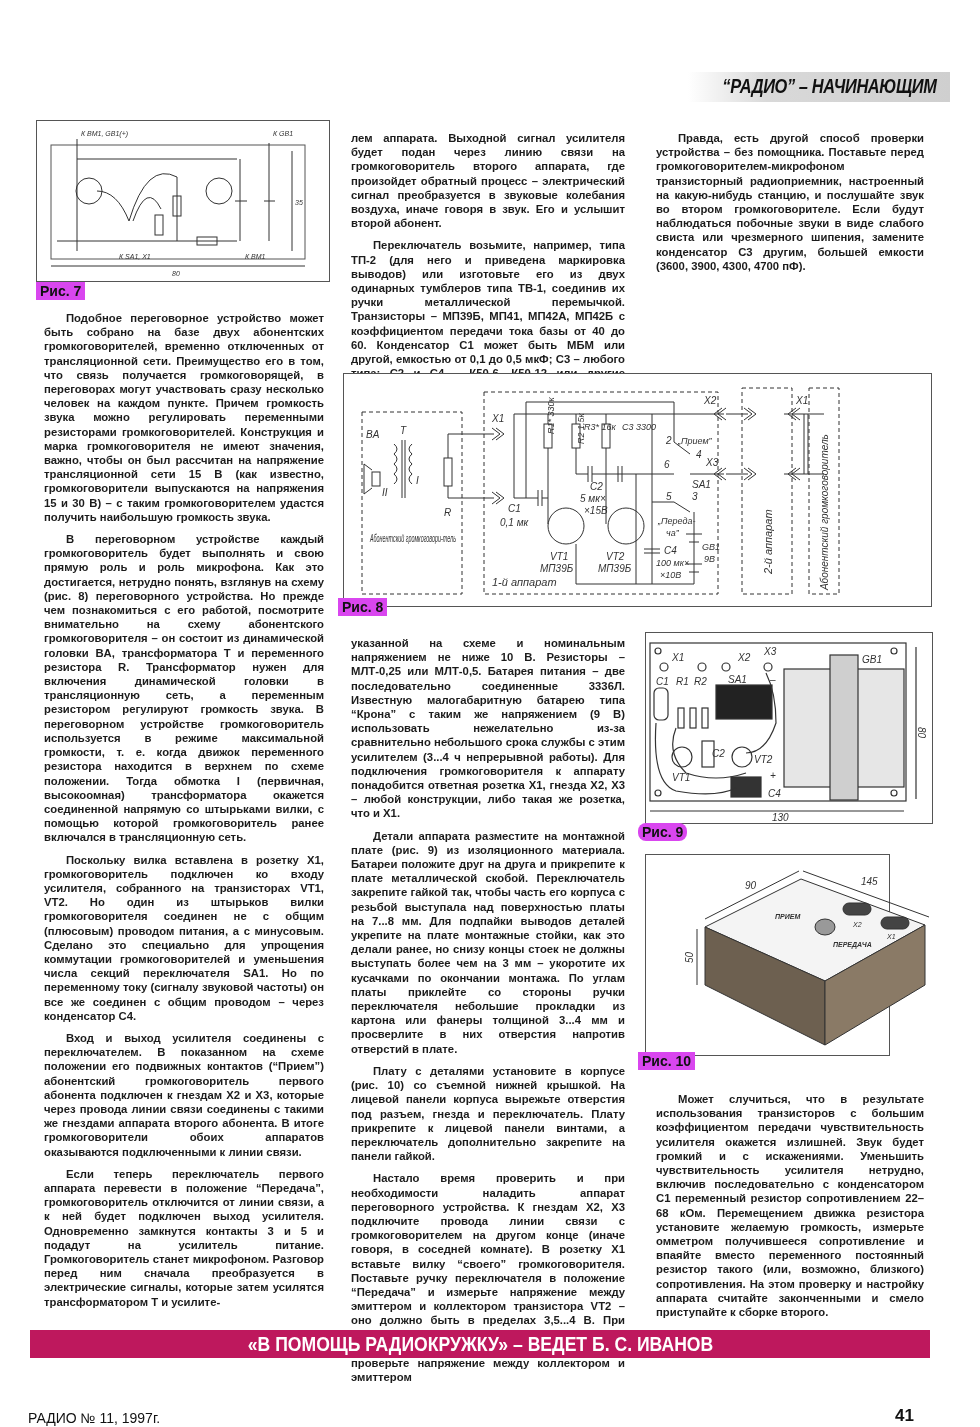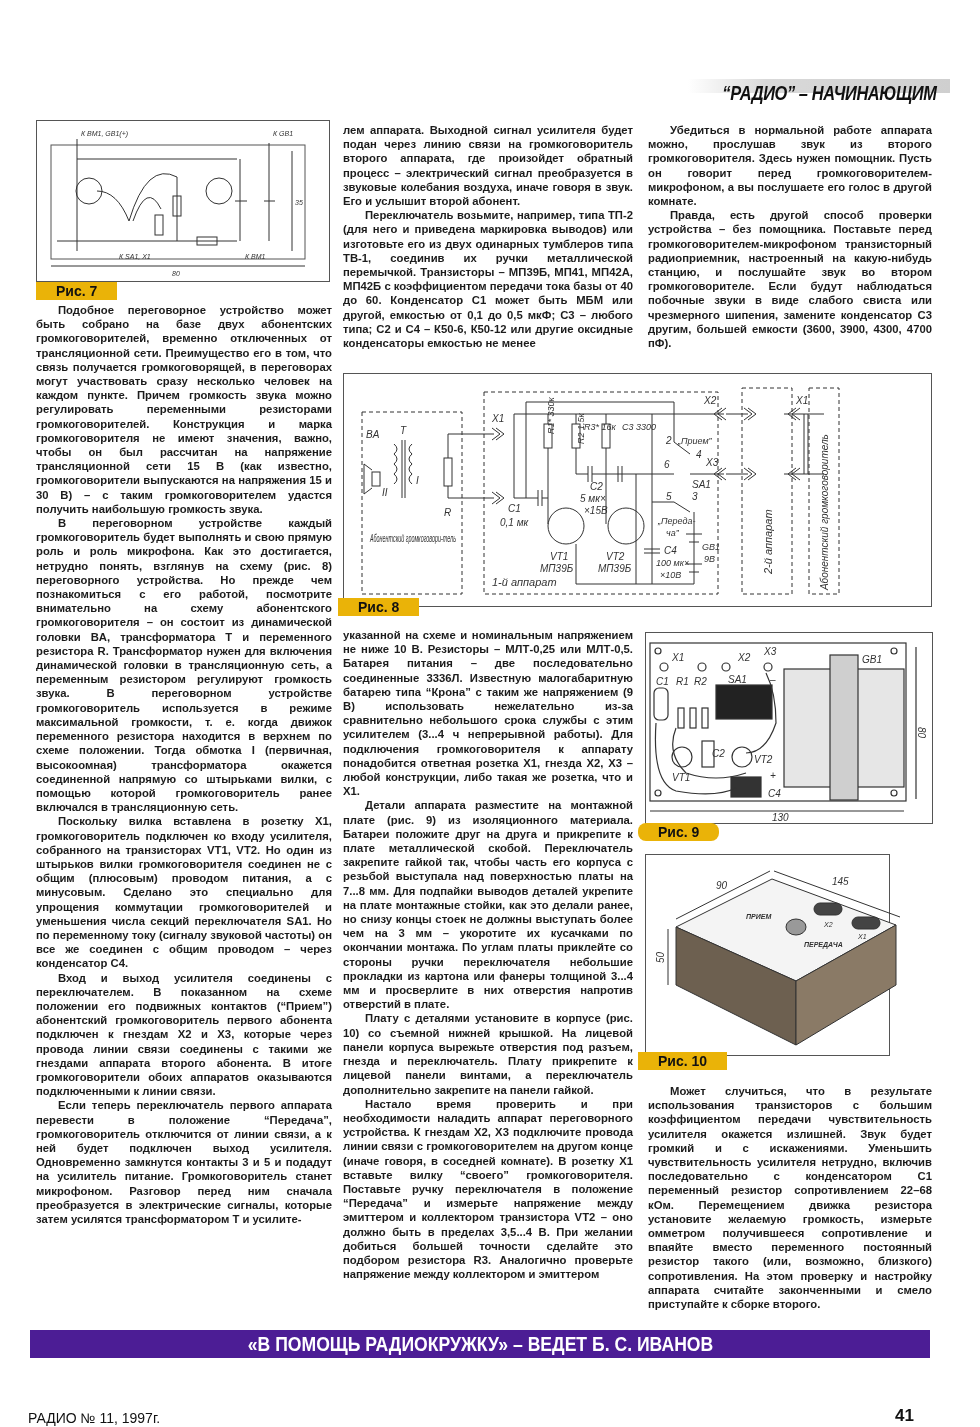--- a/index.html
+++ b/index.html
@@ -1,25 +1,25 @@
 <!DOCTYPE html>
 <html><head>
 <meta charset="utf-8">
 <style>
   html,body{margin:0;padding:0;background:#ffffff;}
   body{width:980px;height:1427px;position:relative;overflow:hidden;font-family:"Liberation Sans",sans-serif;color:#1a1a1a;}
-  .section-head{position:absolute;left:688px;top:72px;width:262px;height:14px;background:linear-gradient(90deg,#ffffff 0%,#d9d9d9 30%,#cfcfcf 100%);margin-top:7px;}
+  .section-head{position:absolute;left:688px;top:72px;width:262px;height:30px;background:linear-gradient(90deg,#ffffff 0%,#d9d9d9 30%,#cfcfcf 100%);}
   .section-head span{position:absolute;right:14px;top:2px;font-family:"Liberation Sans",sans-serif;font-weight:bold;font-style:italic;font-size:21px;letter-spacing:-0.5px;color:#111;transform:scaleX(0.78);transform-origin:right center;white-space:nowrap;}
   .col{position:absolute;font-size:11.3px;line-height:14.2px;text-align:justify;font-weight:bold;color:#1c1c1c;}
-  .col p{margin:0;}
+  .col p{margin:8px;}
   .col p.ind{text-indent:22px;}
   .fig{position:absolute;border:1.5px solid #555;background:#fff;box-sizing:border-box;}
-  .fig-label{position:absolute;background:#eab308;font-weight:bold;font-size:14px;padding:1px 20px;color:#111;}
+  .fig-label{position:absolute;background:#d946ef;font-weight:bold;font-size:14px;padding:1px 4px;color:#111;}
   svg text{font-family:"Liberation Sans",sans-serif;font-style:italic;}
-  .banner{position:absolute;left:30px;top:1330px;width:900px;height:28px;background:#4c1d95;color:#fff;font-weight:bold;font-size:20px;line-height:28px;text-align:center;}
+  .banner{position:absolute;left:30px;top:1330px;width:900px;height:28px;background:#be185d;color:#fff;font-weight:bold;font-size:20px;line-height:28px;text-align:center;}
   .banner span{display:inline-block;transform:scaleX(0.88);}
   .footer-left{position:absolute;left:28px;top:1410px;font-size:14px;color:#111;}
   .footer-right{position:absolute;left:895px;top:1406px;font-size:17px;font-weight:bold;color:#111;}
 </style>
 </head>
 <body>
 
 <div class="section-head">
   <span>“РАДИО” – НАЧИНАЮЩИМ</span>
 </div>
@@ -65,21 +65,20 @@
   <p class="ind">Вход и выход усилителя соединены с переключателем. В показанном на схеме положении его подвижных контактов (“Прием”) абонентский громкоговоритель первого абонента подключен к гнездам X2 и X3, которые через провода линии связи соединены с такими же гнездами аппарата второго абонента. В итоге громкоговорители обоих аппаратов оказываются подключенными к линии связи.</p>
   <p class="ind">Если теперь переключатель первого аппарата перевести в положение “Передача”, громкоговоритель отключится от линии связи, а к ней будет подключен выход усилителя. Одновременно замкнутся контакты 3 и 5 и подадут на усилитель питание. Громкоговоритель станет микрофоном. Разговор перед ним сначала преобразуется в электрические сигналы, которые затем усилятся трансформатором T и усилите-</p>
 </div>
 
 <div class="col" style="left:343px;top:123px;width:290px;">
   <p>лем аппарата. Выходной сигнал усилителя будет подан через линию связи на громкоговоритель второго аппарата, где произойдет обратный процесс – электрический сигнал преобразуется в звуковые колебания воздуха, иначе говоря в звук. Его и услышит второй абонент.</p>
   <p class="ind">Переключатель возьмите, например, типа ТП-2 (для него и приведена маркировка выводов) или изготовьте его из двух одинарных тумблеров типа ТВ-1, соединив их ручки металлической перемычкой. Транзисторы – МП39Б, МП41, МП42А, МП42Б с коэффициентом передачи тока базы от 40 до 60. Конденсатор C1 может быть МБМ или другой, емкостью от 0,1 до 0,5 мкФ; C3 – любого типа; C2 и C4 – К50-6, К50-12 или другие оксидные конденсаторы емкостью не менее</p>
 </div>
 
 <div class="col" style="left:648px;top:123px;width:284px;">
-  <p class="ind">Убедиться в нормальной работе аппарата можно, прослушав звук из второго громкоговорителя. Здесь нужен помощник. Пусть он говорит перед громкоговорителем-микрофоном, а вы послушаете его голос в другой комнате.</p>
   <p class="ind">Правда, есть другой способ проверки устройства – без помощника. Поставьте перед громкоговорителем-микрофоном транзисторный радиоприемник, настроенный на какую-нибудь станцию, и послушайте звук во втором громкоговорителе. Если будут наблюдаться побочные звуки в виде слабого свиста или чрезмерного шипения, замените конденсатор C3 другим, большей емкости (3600, 3900, 4300, 4700 пФ).</p>
 </div>
 
 <div class="fig" style="left:343px;top:373px;width:589px;height:234px;">
   <svg width="585" height="230" viewBox="0 0 585 230">
     <g stroke="#333" stroke-width="1" fill="none">
       <rect x="18" y="38" width="100" height="182" stroke-dasharray="4,3"></rect>
       <rect x="140" y="18" width="234" height="202" stroke-dasharray="4,3"></rect>
       <rect x="398" y="14" width="50" height="206" stroke-dasharray="4,3"></rect>
       <rect x="465" y="14" width="30" height="206" stroke-dasharray="4,3"></rect>
@@ -248,21 +247,21 @@
       <text x="122" y="164">C4</text>
       <text x="124" y="50">–</text>
       <text x="124" y="146">+</text>
       <text x="126" y="188">130</text>
       <text x="272" y="94" transform="rotate(90 272 94)">80</text>
     </g>
   </svg>
 </div>
 <div class="fig-label" style="left:638px;top:823px;border-radius:8px;">Рис. 9</div>
 
-<div class="fig" style="left:645px;top:854px;width:245px;height:202px;">
+<div class="fig" style="left:645px;top:854px;width:245px;height:202px;padding-left:29px;">
   <svg width="282" height="198" viewBox="0 0 282 198">
     <polygon points="30,72 126,24 250,70 150,126" fill="#f4f4f4" stroke="#333"></polygon>
     <polygon points="30,72 150,126 150,190 30,130" fill="#6d6050" stroke="#333"></polygon>
     <polygon points="150,126 250,70 250,130 150,190" fill="#8a7a66" stroke="#333"></polygon>
     <g stroke="#333" fill="none">
       <ellipse cx="150" cy="72" rx="10" ry="8" fill="#999"></ellipse>
       <rect x="168" y="48" width="28" height="12" rx="6" fill="#444"></rect>
       <rect x="206" y="62" width="28" height="12" rx="6" fill="#444"></rect>
       <line x1="30" y1="64" x2="124" y2="16"></line>
       <line x1="128" y1="16" x2="254" y2="62"></line>

